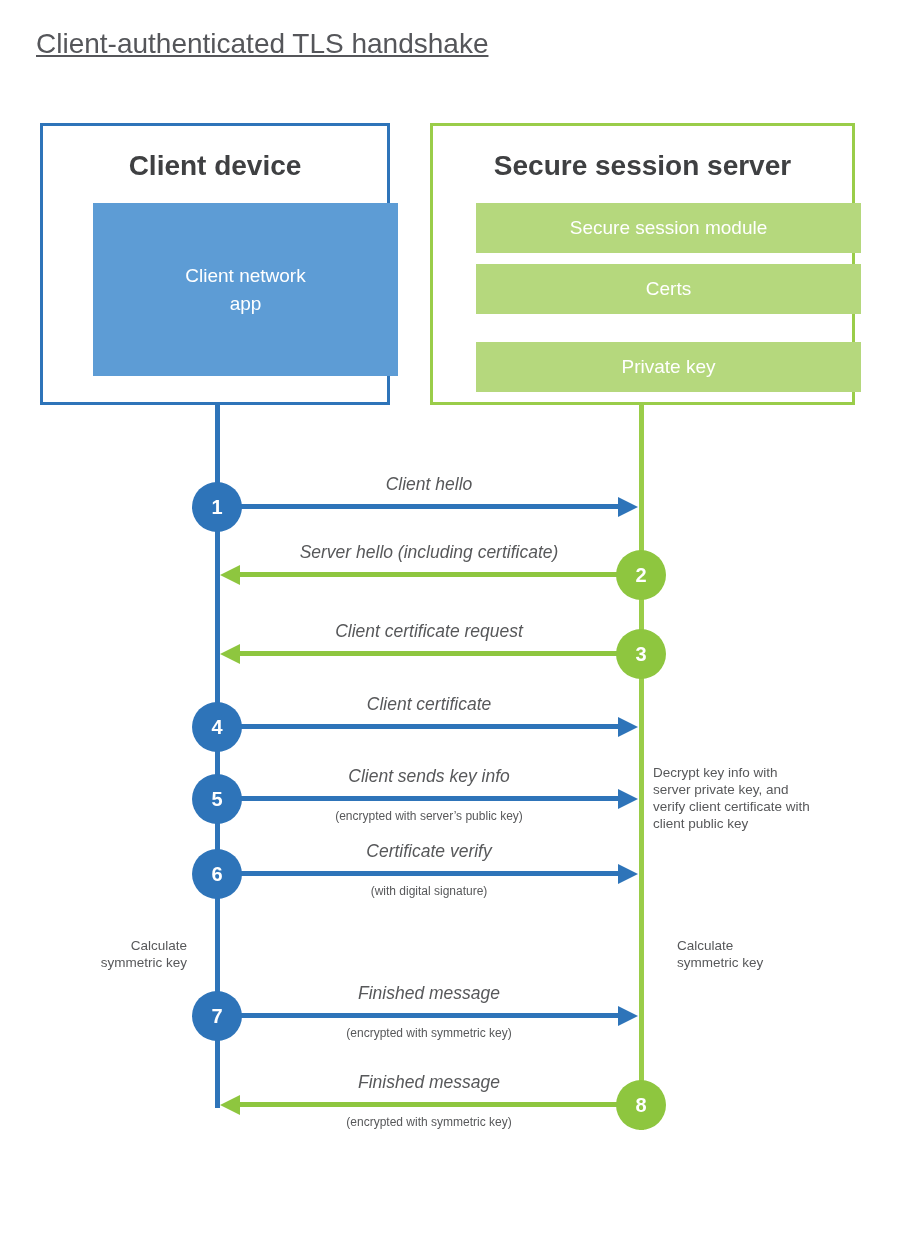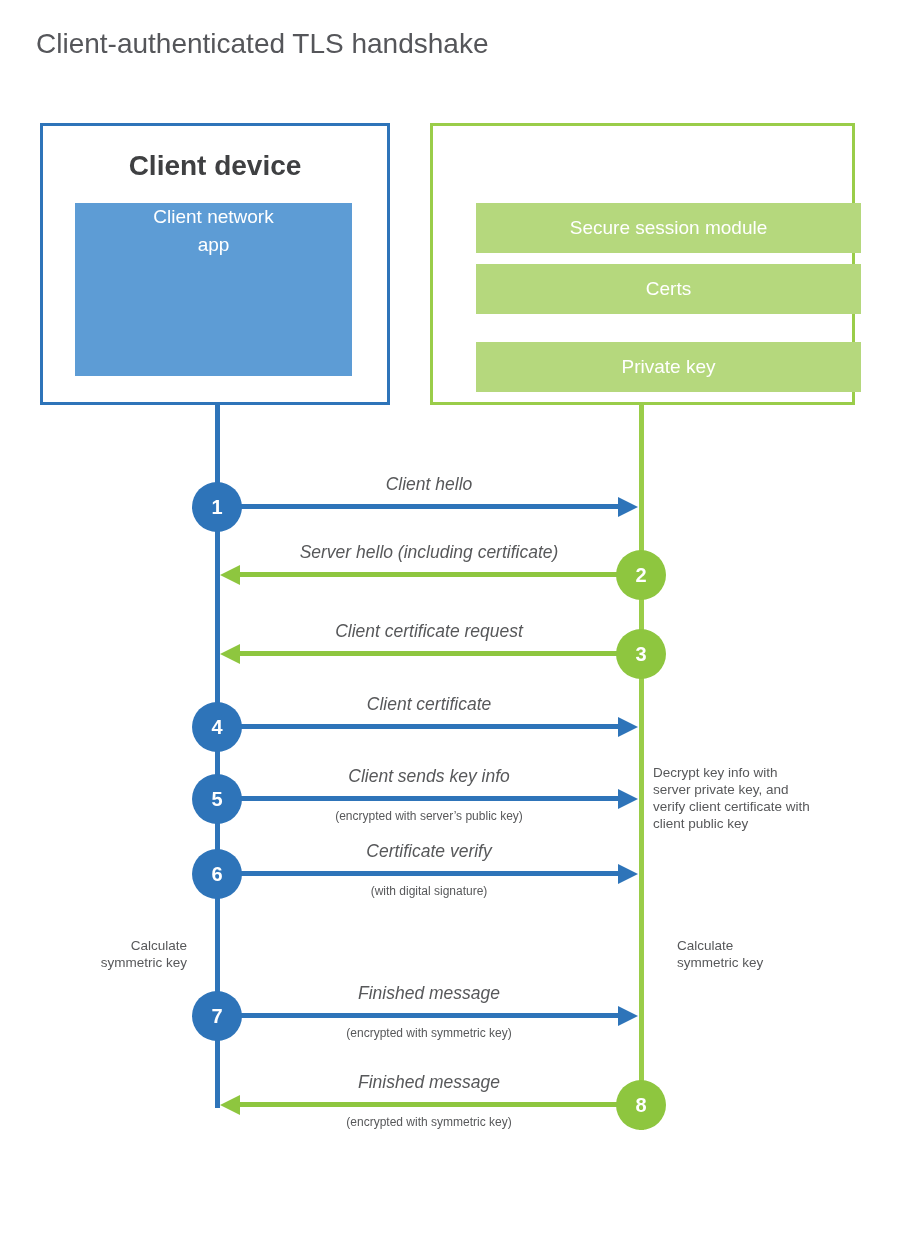--- a/index.html
+++ b/index.html
@@ -8,29 +8,29 @@
     --green:#8ec63f;
     --green-border:#9acd49;
     --green-light:#b5d87d;
     --text:#57585a;
     --heading:#3f4042;
   }
   html,body{margin:0;padding:0;background:#ffffff;}
   body{font-family:"Liberation Sans","DejaVu Sans",sans-serif;}
   .canvas{position:relative;width:900px;height:1256px;background:#ffffff;overflow:hidden;}
 
-  .title{position:absolute;left:36px;top:28px;font-size:28px;font-weight:300;color:#55565a;}
+  .title{position:absolute;left:36px;top:28px;font-size:28px;font-weight:300;color:#55565a;text-decoration:underline;}
 
   
   .actor-box{position:absolute;top:123px;height:282px;background:#fff;box-sizing:border-box;}
   .client-box{left:40px;width:350px;border:3px solid var(--blue);}
   .server-box{left:430px;width:425px;border:3px solid var(--green-border);}
   .box-title{margin-top:24px;text-align:center;font-size:28px;font-weight:bold;color:var(--heading);}
-  .app-rect{position:absolute;left:32px;top:77px;width:277px;height:173px;background:var(--blue-light);
-            display:flex;justify-content:center;}
+  .app-rect{position:absolute;left:50px;top:77px;width:305px;height:173px;background:var(--blue-light);
+            display:flex;align-items:center;justify-content:center;}
   .app-rect span{display:block;width:150px;text-align:center;color:#fff;font-size:19px;line-height:28px;}
   .module-bar{position:absolute;left:43px;width:385px;height:50px;background:var(--green-light);
               display:flex;align-items:center;justify-content:center;color:#fff;font-size:19px;}
   .module-bar.m0{top:77px;}
   .module-bar.m1{top:138px;}
   .module-bar.m2{top:216px;}
 
   
   .vline{position:absolute;width:5px;}
   .vline.blue{left:215px;top:405px;height:703px;background:var(--blue);}
@@ -68,20 +68,21 @@
   <div class="vline green"></div>
 
   <div class="actor-box client-box">
     <div class="box-title">Client device</div>
     <div class="app-rect">
       <span>Client network app</span>
     </div>
   </div>
 
   <div class="actor-box server-box">
+    <div class="box-title">Secure session server</div>
     <div class="module-bar m0">
       <span>Secure session module</span>
     </div>
     <div class="module-bar m1">
       <span>Certs</span>
     </div>
     <div class="module-bar m2">
       <span>Private key</span>
     </div>
   </div>

